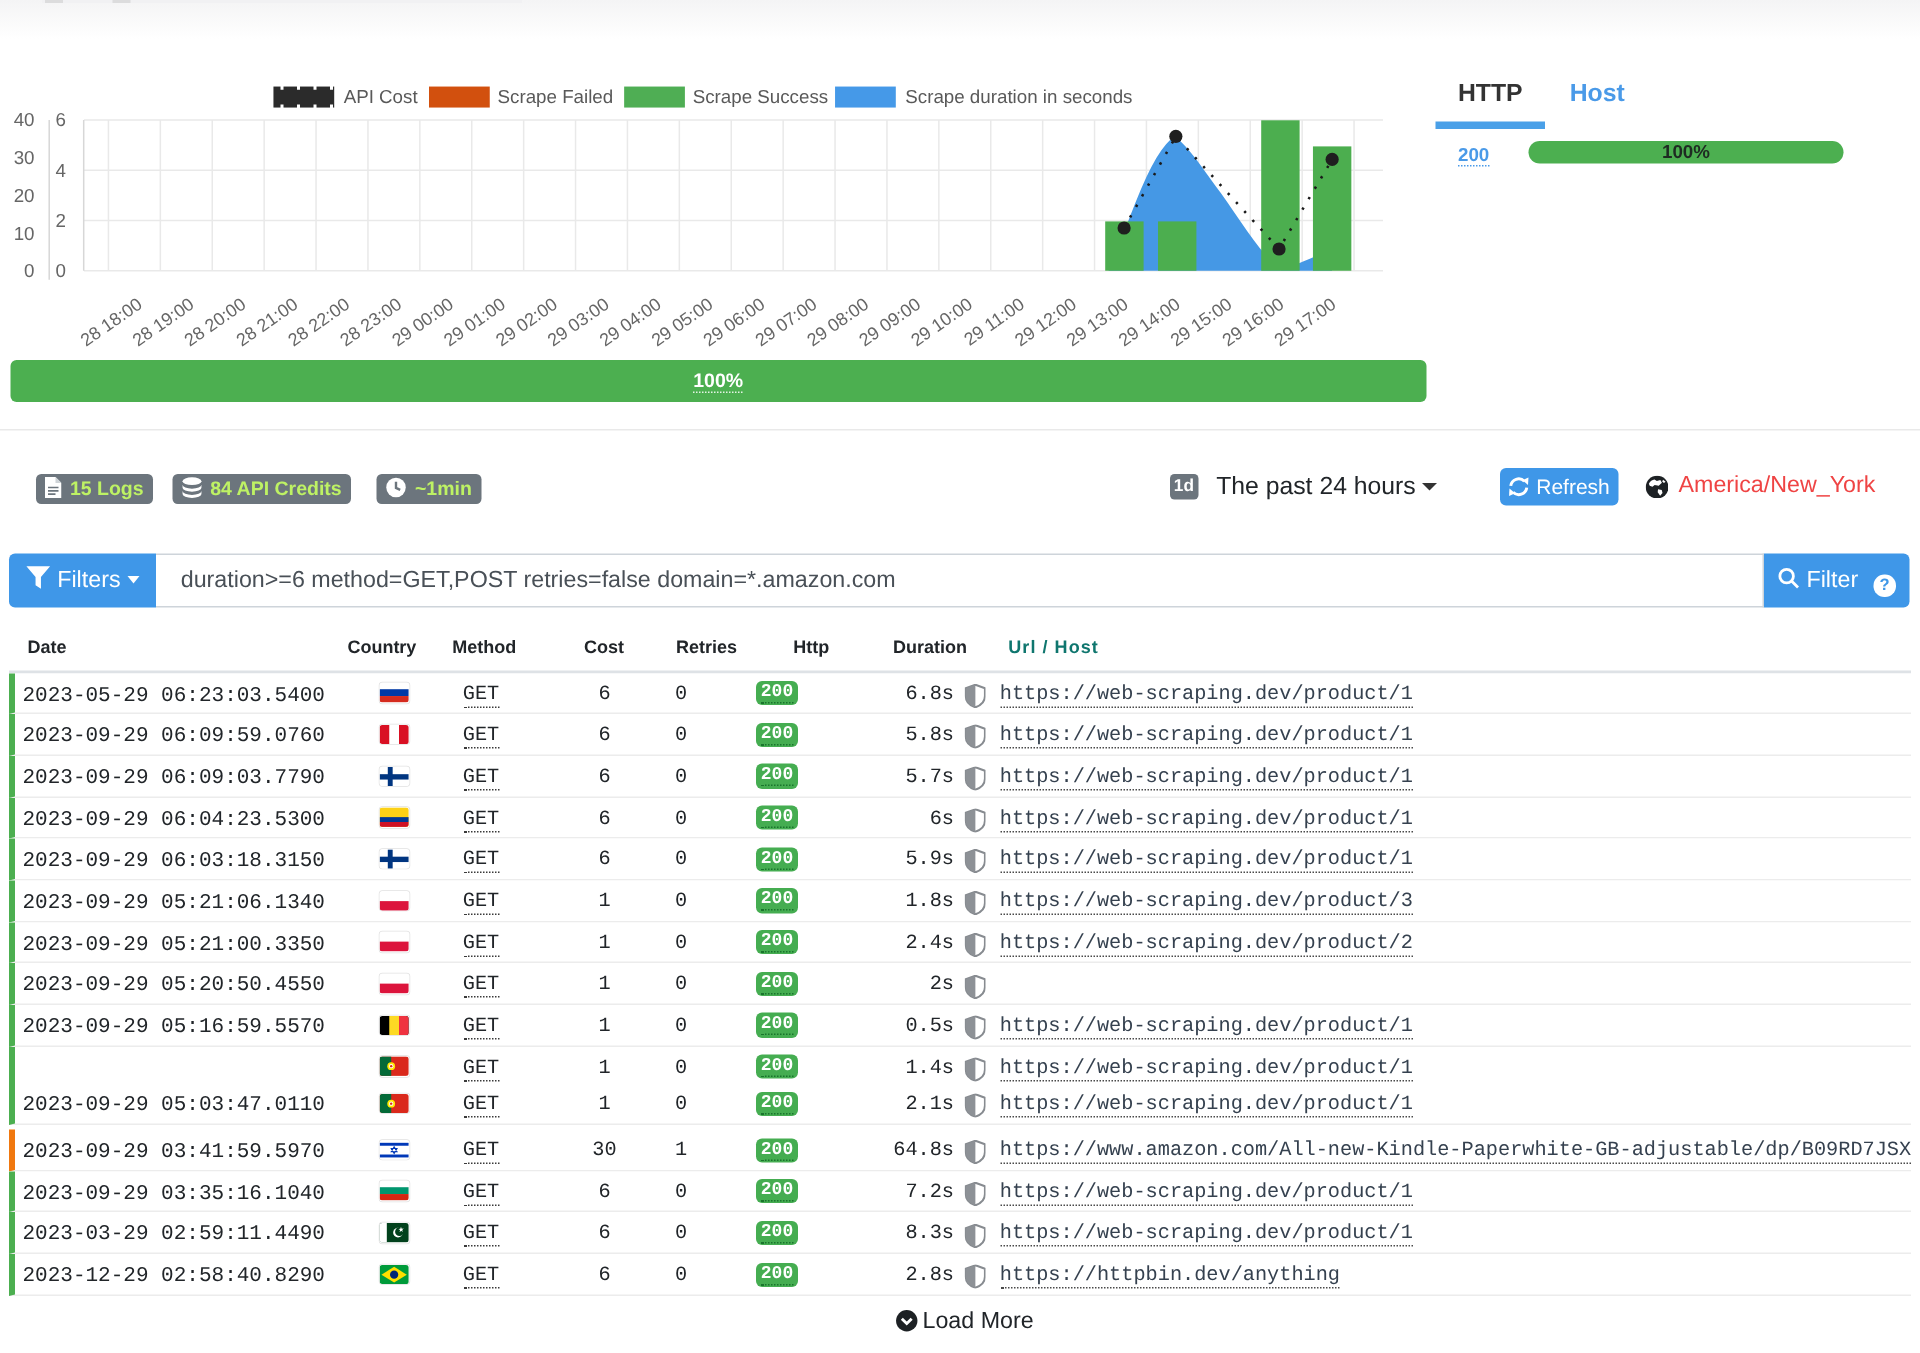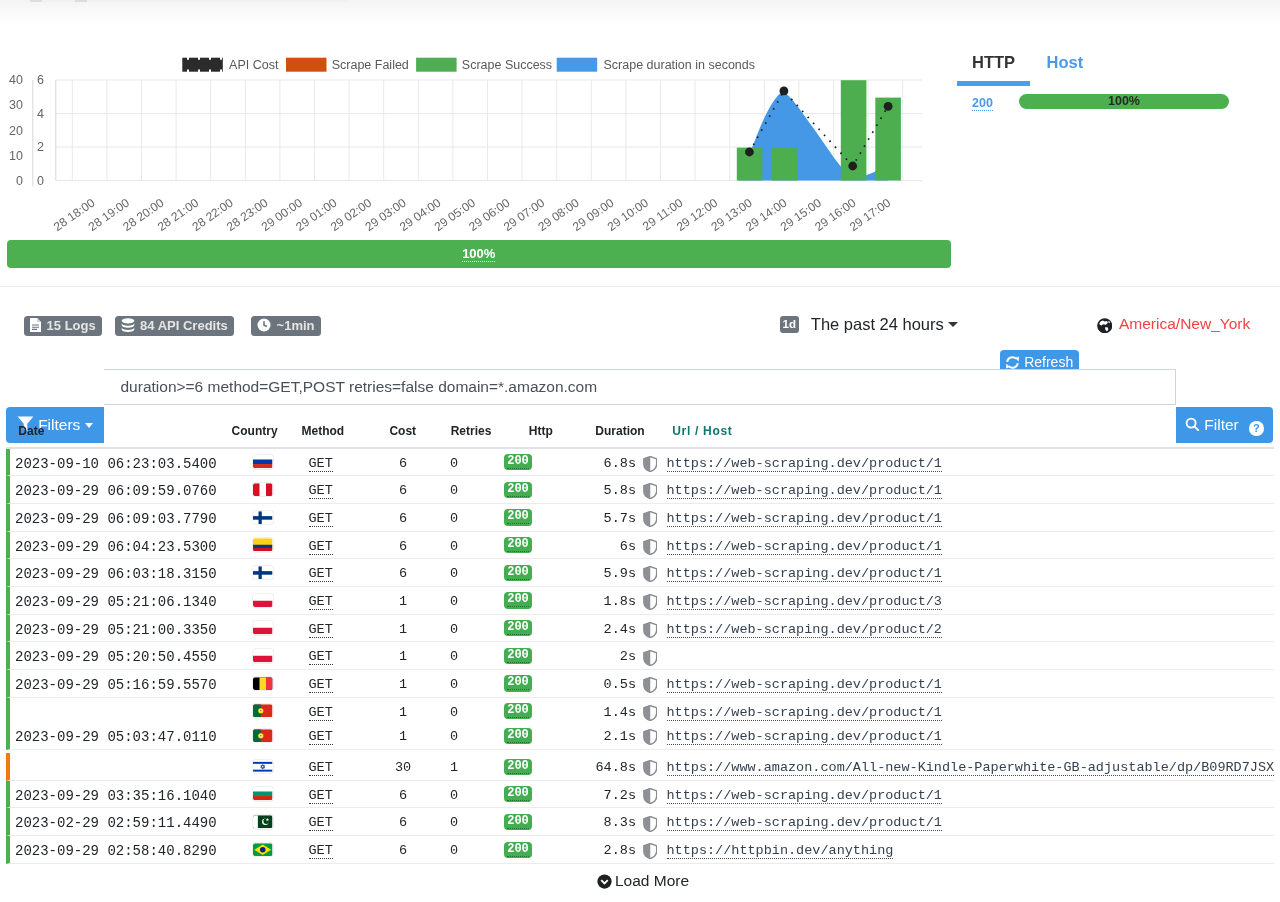--- a/index.html
+++ b/index.html
@@ -8,23 +8,23 @@
 .topstrip { position:absolute; left:0; top:0; width:1280px; height:26px; background:linear-gradient(#f4f4f5,#fff); }
 u.dot { text-decoration:none; border-bottom:1.5px dotted #3a3a3a; }
 
 .tab { position:absolute; top:52.5px; font-size:16.5px; font-weight:bold; }
 .tabline { position:absolute; left:957px; top:80.5px; width:73px; height:5px; background:#4aa0e8; }
 .minibar { position:absolute; left:1019px; top:93.5px; width:210px; height:15.5px; border-radius:8px; background:#4caf50; color:#1e2b22; font-size:12.5px; font-weight:bold; text-align:center; line-height:15.5px; }
 
 .bigbar { position:absolute; left:7px; top:240.4px; width:943.5px; height:27.8px; border-radius:4px; background:#4caf50; color:#fff; font-size:13px; font-weight:bold; text-align:center; line-height:27.8px; }
 .hr { position:absolute; left:0; top:286px; width:1280px; height:1px; background:#e9e9e9; }
 
-.gbadge { position:absolute; top:316px; height:19.5px; background:#6c757d; border-radius:3.5px; color:#e5e5e5; font-size:13px; font-weight:bold; line-height:19.5px; padding:0 6px; }
+.gbadge { position:absolute; top:316px; height:19.5px; background:#6c757d; border-radius:3.5px; color:#bef264; font-size:13px; font-weight:bold; line-height:19.5px; padding:0 6px; }
 .gbadge svg { margin-right:2px; }
-.btn { position:absolute; background:#3f97e8; color:#fff; border-radius:4px;margin-top:38px; }
+.btn { position:absolute; background:#3f97e8; color:#fff; border-radius:4px; }
 
 .finput { position:absolute; left:103.5px; top:368.5px; width:1072.5px; height:36px; background:#fff; border:1px solid #ced4da; border-left:none; font-size:15.5px; color:#495057; line-height:34px; padding-left:17px; }
 
 .thead { position:absolute; font-size:12px; font-weight:bold; color:#212529; top:423.5px; }
 .hline { position:absolute; left:6px; top:446.5px; width:1268px; height:2px; background:#dee2e6; }
 .row { position:absolute; left:6px; width:1268px; height:27.68px; border-left:4px solid #4caf50; border-bottom:1px solid #ececec; overflow:hidden; background:#fff; }
 .row .c { position:absolute; top:0; height:27.68px; line-height:30px; white-space:nowrap; }
 .row .d { font-size:14px; color:#212529; }
 .row .m { font-size:13.5px; color:#212529; }
 .row .u { font-size:13.5px; color:#35414f; }
@@ -150,21 +150,21 @@
 <div class="thead" style="left:18.3px">Date</div>
 <div class="thead" style="left:231.6px">Country</div>
 <div class="thead" style="left:301.5px">Method</div>
 <div class="thead" style="left:389.4px">Cost</div>
 <div class="thead" style="left:450.7px">Retries</div>
 <div class="thead" style="left:528.8px">Http</div>
 <div class="thead" style="left:595.3px">Duration</div>
 <div class="thead" style="left:672.2px;color:#0f766e;letter-spacing:0.7px">Url / Host</div>
 <div class="hline"></div>
 <div class="row" style="top:448.5px;border-left-color:#4caf50">
-      <span class="c mono d" style="left:5px">2023-09-10 06:23:03.5400</span>
+      <span class="c mono d" style="left:5px">2023-05-29 06:23:03.5400</span>
       <span class="c" style="left:243px">
         <svg class="flag" viewBox="0 0 60 40">
           <defs>
             <clipPath id="cRU">
               <rect width="60" height="40" rx="6"></rect>
             </clipPath>
           </defs>
           <g clip-path="url(#cRU)">
             <rect width="60" height="40" fill="#fff"></rect>
             <rect y="13" width="60" height="14" fill="#0039a6"></rect>
@@ -468,20 +468,21 @@
       <span class="c mono m rt" style="left:520px;width:106px">2.1s</span>
       <span class="c sh" style="left:632.5px">
         <svg width="14.5" height="16" viewBox="0 0 14 16" style="vertical-align:-3px">
           <path d="M7 .5 L13.4 2.8 V8 C13.4 11.8 10.4 14.4 7 15.5 C3.6 14.4 .6 11.8 .6 8 V2.8 Z" fill="#fff" stroke="#878b90" stroke-width="1.4"></path>
           <path d="M7 .5 L.6 2.8 V8 C.6 11.8 3.6 14.4 7 15.5 Z" fill="#8d9196"></path>
         </svg>
       </span>
       <span class="c mono u" style="left:656.5px"><u class="dot">https://web-scraping.dev/product/1</u></span>
     </div>
     <div class="row" style="top:753.0px;border-left-color:#f0780f">
+      <span class="c mono d" style="left:5px">2023-09-29 03:41:59.5970</span>
       <span class="c" style="left:243px">
         <svg class="flag" viewBox="0 0 60 40">
           <defs>
             <clipPath id="cIL">
               <rect width="60" height="40" rx="6"></rect>
             </clipPath>
           </defs>
           <g clip-path="url(#cIL)">
             <rect width="60" height="40" fill="#fff"></rect>
             <rect y="5" width="60" height="6" fill="#0038b8"></rect>
@@ -526,21 +527,21 @@
       <span class="c mono m rt" style="left:520px;width:106px">7.2s</span>
       <span class="c sh" style="left:632.5px">
         <svg width="14.5" height="16" viewBox="0 0 14 16" style="vertical-align:-3px">
           <path d="M7 .5 L13.4 2.8 V8 C13.4 11.8 10.4 14.4 7 15.5 C3.6 14.4 .6 11.8 .6 8 V2.8 Z" fill="#fff" stroke="#878b90" stroke-width="1.4"></path>
           <path d="M7 .5 L.6 2.8 V8 C.6 11.8 3.6 14.4 7 15.5 Z" fill="#8d9196"></path>
         </svg>
       </span>
       <span class="c mono u" style="left:656.5px"><u class="dot">https://web-scraping.dev/product/1</u></span>
     </div>
     <div class="row" style="top:808.3px;border-left-color:#4caf50">
-      <span class="c mono d" style="left:5px">2023-02-29 02:59:11.4490</span>
+      <span class="c mono d" style="left:5px">2023-03-29 02:59:11.4490</span>
       <span class="c" style="left:243px">
         <svg class="flag" viewBox="0 0 60 40">
           <defs>
             <clipPath id="cPK">
               <rect width="60" height="40" rx="6"></rect>
             </clipPath>
           </defs>
           <g clip-path="url(#cPK)">
             <rect width="60" height="40" fill="#01411c"></rect>
             <rect width="15" height="40" fill="#fff"></rect>
@@ -557,21 +558,21 @@
       <span class="c mono m rt" style="left:520px;width:106px">8.3s</span>
       <span class="c sh" style="left:632.5px">
         <svg width="14.5" height="16" viewBox="0 0 14 16" style="vertical-align:-3px">
           <path d="M7 .5 L13.4 2.8 V8 C13.4 11.8 10.4 14.4 7 15.5 C3.6 14.4 .6 11.8 .6 8 V2.8 Z" fill="#fff" stroke="#878b90" stroke-width="1.4"></path>
           <path d="M7 .5 L.6 2.8 V8 C.6 11.8 3.6 14.4 7 15.5 Z" fill="#8d9196"></path>
         </svg>
       </span>
       <span class="c mono u" style="left:656.5px"><u class="dot">https://web-scraping.dev/product/1</u></span>
     </div>
     <div class="row" style="top:836.0px;border-left-color:#4caf50">
-      <span class="c mono d" style="left:5px">2023-09-29 02:58:40.8290</span>
+      <span class="c mono d" style="left:5px">2023-12-29 02:58:40.8290</span>
       <span class="c" style="left:243px">
         <svg class="flag" viewBox="0 0 60 40">
           <defs>
             <clipPath id="cBR">
               <rect width="60" height="40" rx="6"></rect>
             </clipPath>
           </defs>
           <g clip-path="url(#cBR)">
             <rect width="60" height="40" fill="#009b3a"></rect>
             <path d="M30 4 L56 20 L30 36 L4 20 Z" fill="#fedf00"></path>

